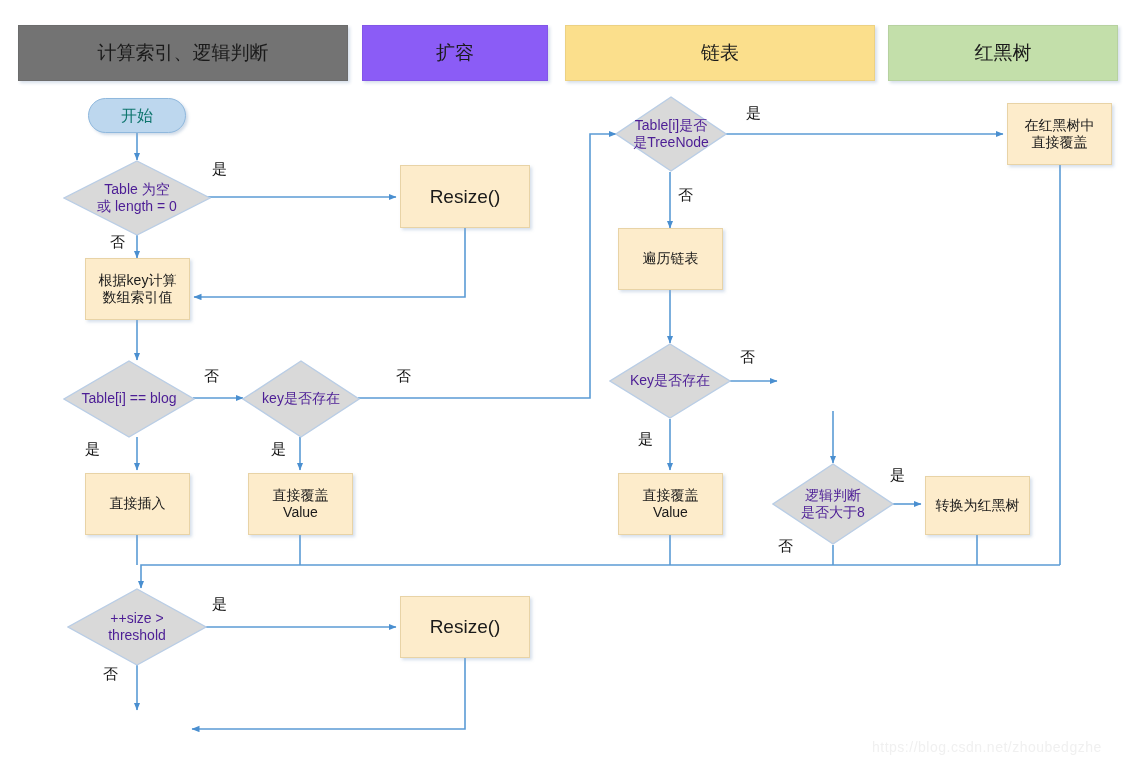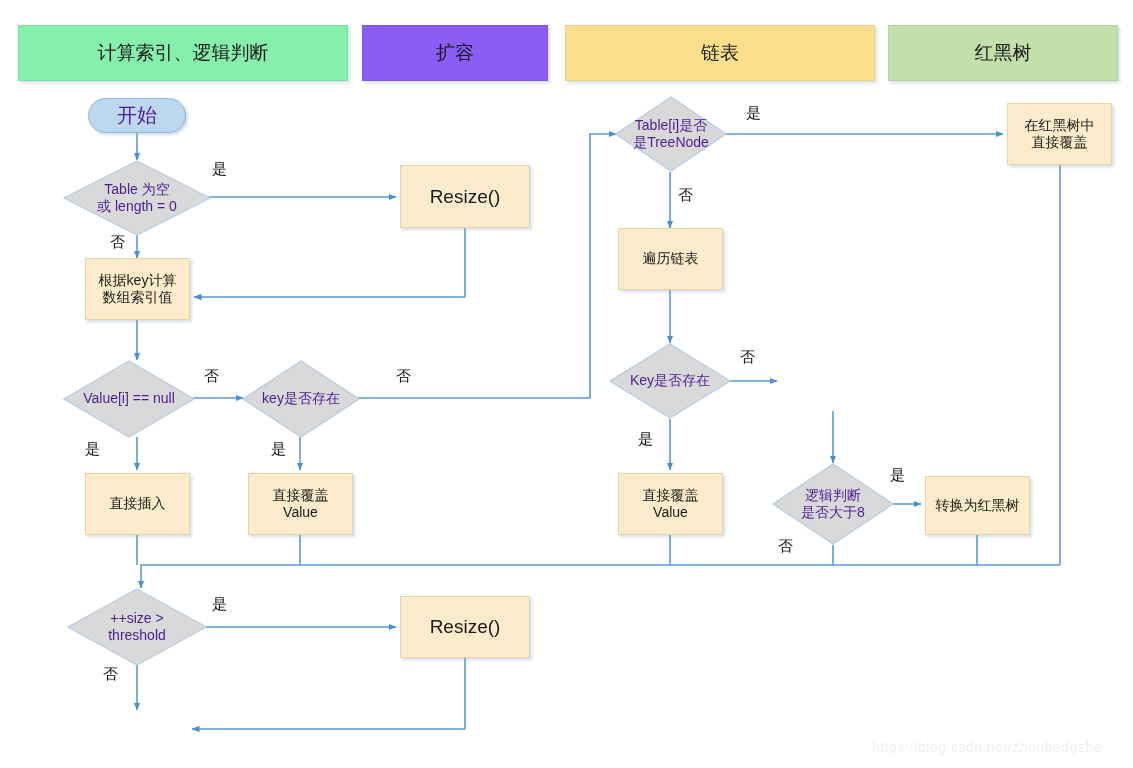--- a/index.html
+++ b/index.html
@@ -10,28 +10,28 @@
   }
   #canvas{position:absolute;left:0;top:0;width:1133px;height:768px;}
   svg.edges{position:absolute;left:0;top:0;width:1133px;height:768px;pointer-events:none;}
 
   .node{position:absolute;box-sizing:border-box;display:flex;align-items:center;
         justify-content:center;text-align:center;line-height:1.25;z-index:3;}
 
   
   .banner{font-size:19px;color:#1a1a1a;border:1px solid rgba(0,0,0,0.06);
           box-shadow:2px 2px 3px rgba(120,150,190,0.30);}
-  .banner.blue{background:#86efac;}
+  .banner.blue{background:#737373;}
   .banner.peach{background:#8b5cf6;}
   .banner.yellow{background:#fbdf8c;}
   .banner.green{background:#c3dfaa;}
 
   
   .term{background:#bdd7ee;border:1px solid #8fb8dd;border-radius:18px;
-        font-size:20px;color:#4c1d95;box-shadow:2px 2px 3px rgba(150,175,205,0.45);}
+        font-size:16px;color:#0f766e;box-shadow:2px 2px 3px rgba(150,175,205,0.45);}
 
   
   .proc{background:#fdeccb;border:1px solid #e8d3a6;font-size:14px;color:#1a1a1a;
         box-shadow:2px 2px 3px rgba(150,175,205,0.40);}
   .proc.big{font-size:19px;}
 
   
   .dec{background:transparent;border:none;font-size:14px;color:#4c1d95;}
   .dec .dshape{position:absolute;left:0;top:0;width:100%;height:100%;z-index:-1;}
   .dec .dlabel{position:relative;z-index:1;padding:0 4px;}
@@ -129,21 +129,21 @@
       <polygon points="74,1 147,38 74,75 1,38" fill="#d9d9d9" stroke="#b9cde5" stroke-width="1.4"></polygon>
     </svg>
     <span class="dlabel" style="white-space:pre-line;">Table 为空
 或 length = 0</span>
   </div>
 
   <div class="node dec" style="left:63px;top:360px;width:132px;height:78px;">
     <svg class="dshape" viewBox="0 0 132 78" preserveAspectRatio="none">
       <polygon points="66,1 131,39 66,77 1,39" fill="#d9d9d9" stroke="#b9cde5" stroke-width="1.4"></polygon>
     </svg>
-    <span class="dlabel">Value[i] == null</span>
+    <span class="dlabel">Table[i] == blog</span>
   </div>
 
   <div class="node dec" style="left:242px;top:360px;width:118px;height:78px;">
     <svg class="dshape" viewBox="0 0 118 78" preserveAspectRatio="none">
       <polygon points="59,1 117,39 59,77 1,39" fill="#d9d9d9" stroke="#b9cde5" stroke-width="1.4"></polygon>
     </svg>
     <span class="dlabel">key是否存在</span>
   </div>
 
   <div class="node dec" style="left:615px;top:96px;width:112px;height:76px;">

